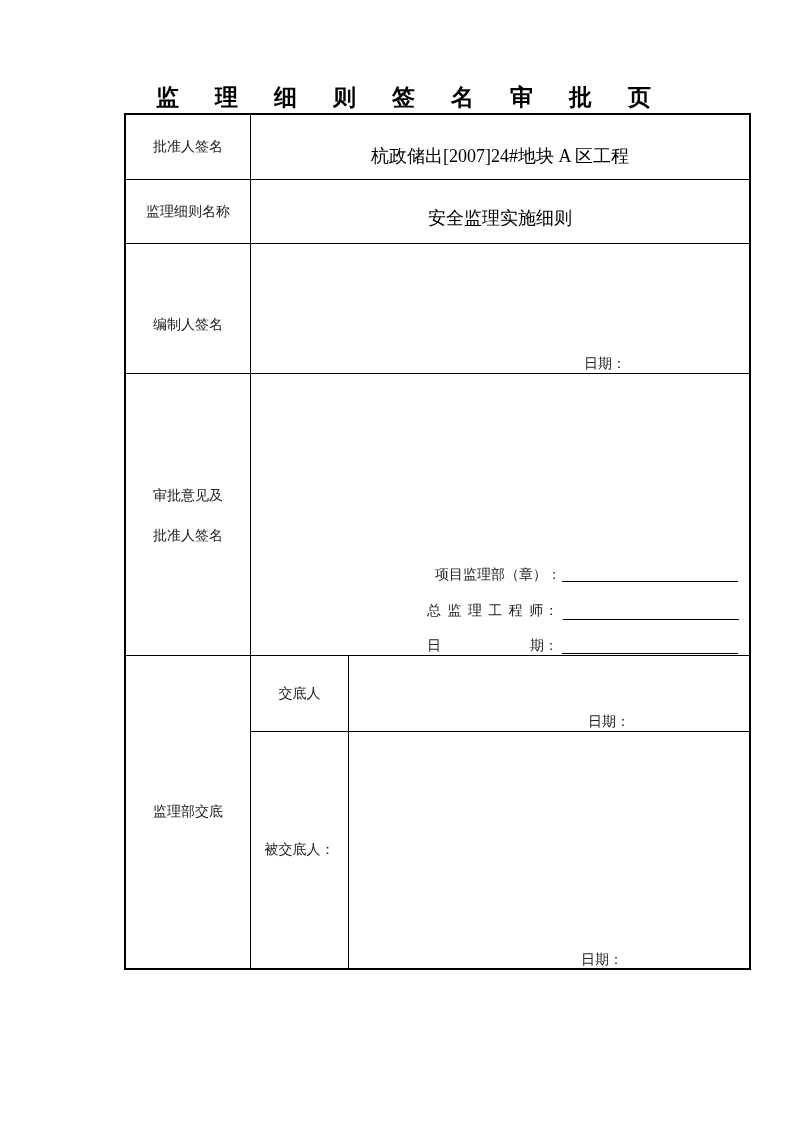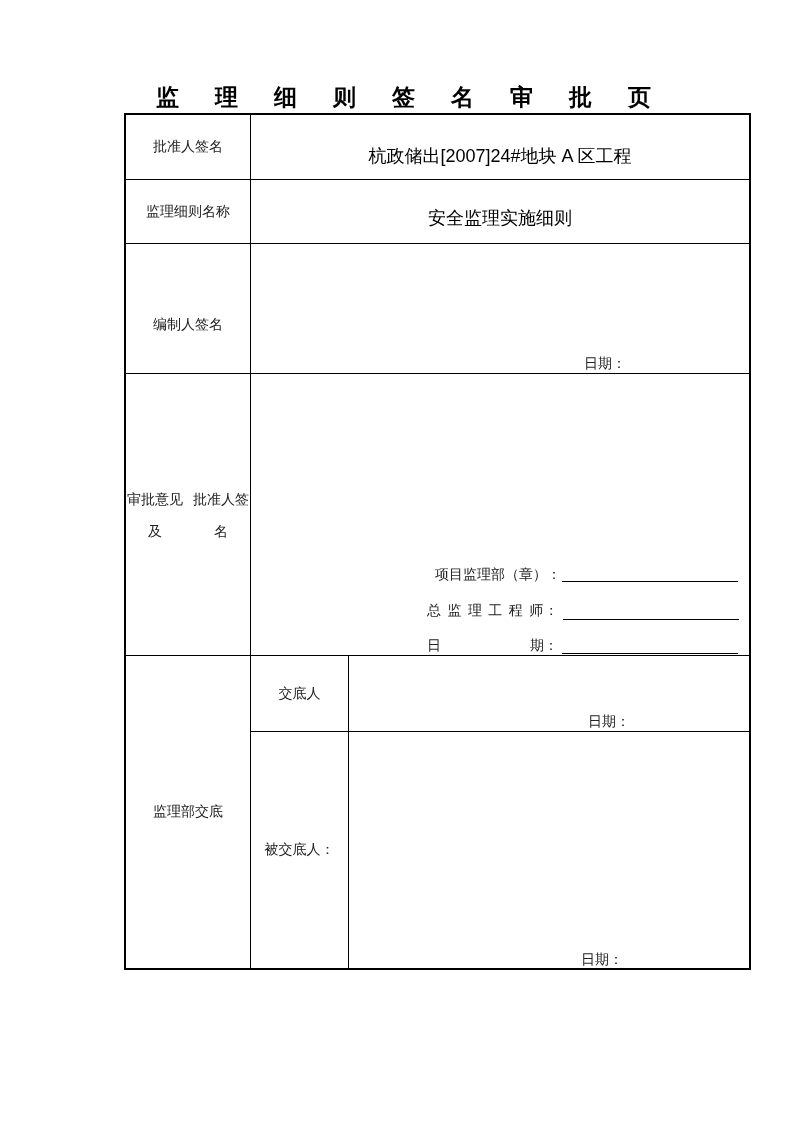--- a/index.html
+++ b/index.html
@@ -8,24 +8,24 @@
     .abs { position: absolute; }
     .title { left: 0; width: 793px; top: 82px; text-align: center;
              font-family: "DejaVu Sans", "Liberation Sans", sans-serif;
              font-size: 23px; letter-spacing: 14px; text-indent: 28px; font-weight: bold; }
     .hline { position: absolute; background: #000; height: 1px; }
     .vline { position: absolute; background: #000; width: 1px; }
     .thick-h { height: 2px; }
     .thick-v { width: 2px; }
     .label { position: absolute; font-size: 14px; text-align: center;
              display: flex; align-items: center; justify-content: center; color: #222; }
-    .big { font-family: Liberation Sans, sans-serif; font-size: 18px; color: #000; }
+    .big { font-family: Liberation Serif, serif; font-size: 18px; color: #000; }
     .small { position: absolute; font-size: 14px; color: #222; white-space: nowrap; }
     .uline { position: absolute; height: 1px; background: #000; }
-    .stack { flex-direction: row; line-height: 32px; gap: 8px; }
+    .stack { flex-direction: column; line-height: 32px; gap: 8px; }
   </style>
 </head>
 <body>
 
 <div class="abs title">监 理 细 则 签 名 审 批 页</div>
 
 <div>
 
   <div class="hline thick-h" style="left:124px; top:113px; width:627px;"></div>
   <div class="hline thick-h" style="left:124px; top:968px; width:627px;"></div>

